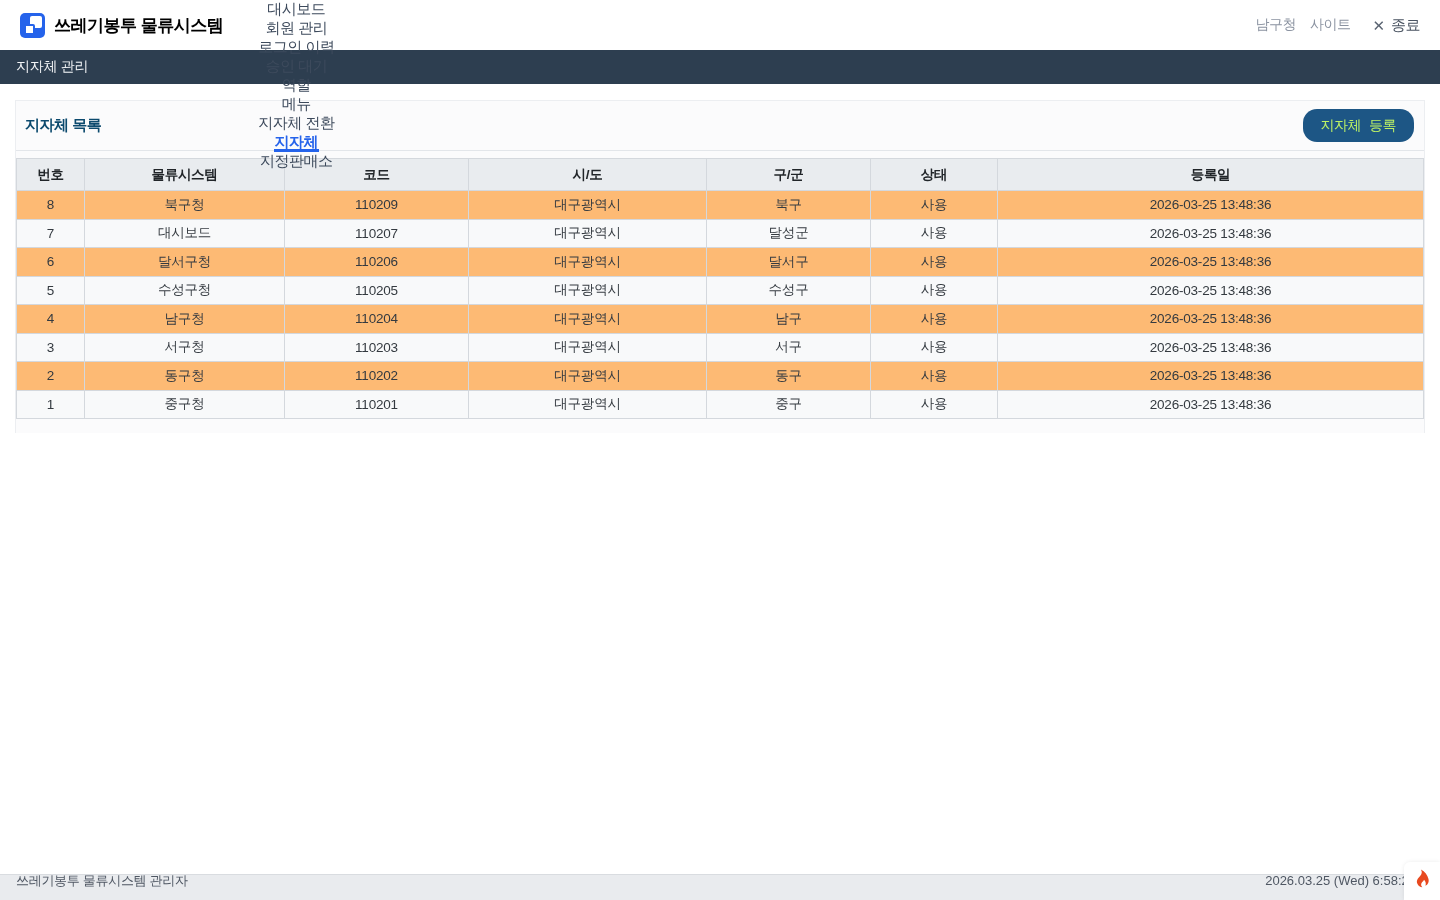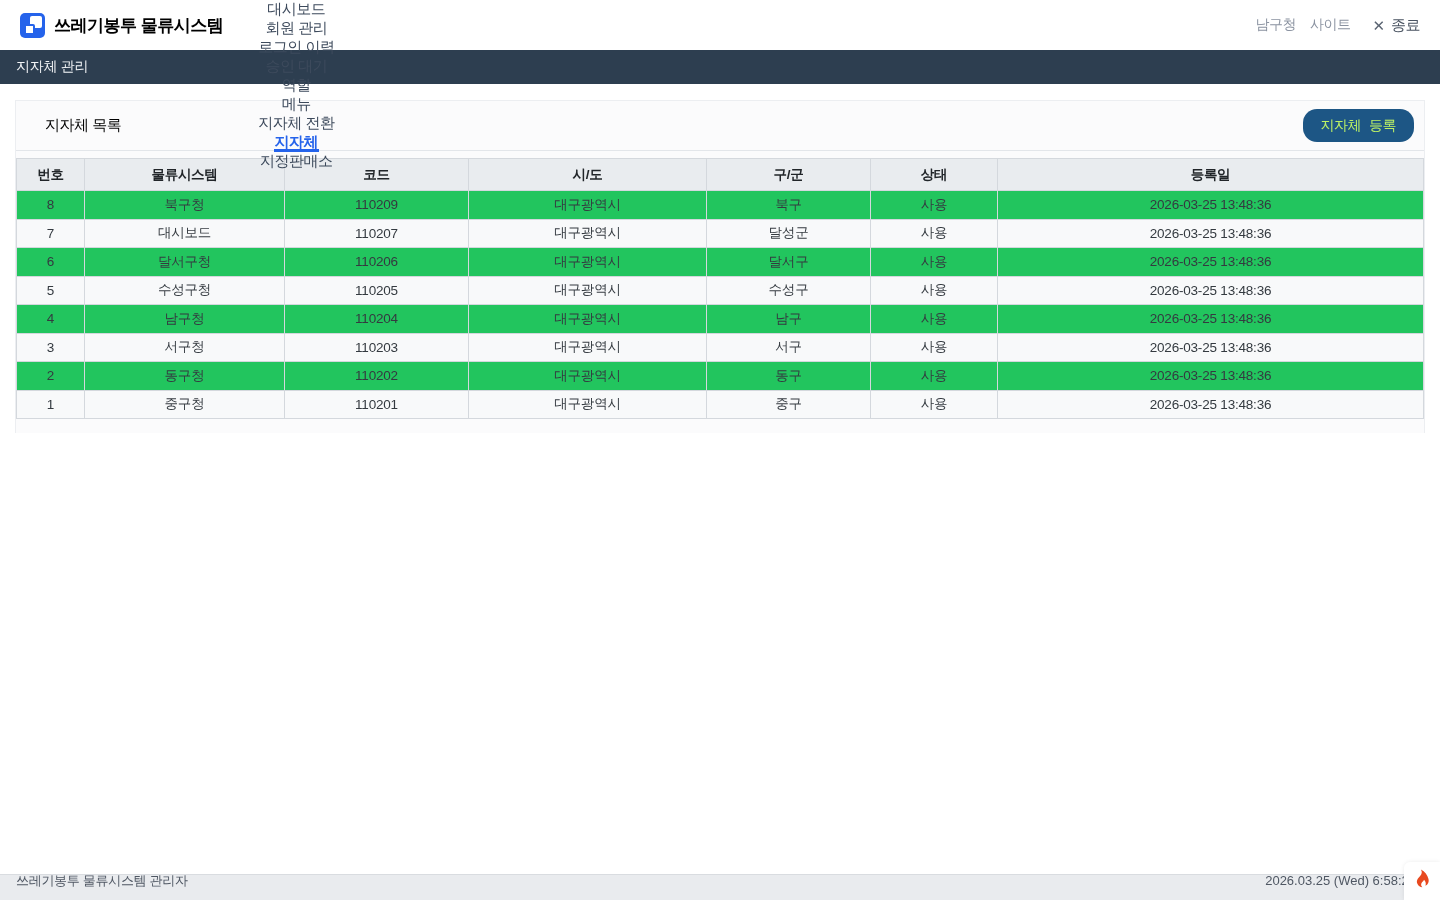--- a/index.html
+++ b/index.html
@@ -27,26 +27,26 @@
   .exit .exit-label { font-size:15px; color:#4a5462; letter-spacing:-0.5px; }
 
   
   .subbar { height:34px; background:#2d3e50; display:flex; align-items:center; padding:0 16px; }
   .subbar-title { color:#f2f4f6; font-size:14px; letter-spacing:-0.3px; }
 
   
   .card { margin:16px 15px 0 15px; background:#fbfbfc; border:1px solid #eceef1; border-bottom:none; }
   .card-head { height:50px; display:flex; align-items:center; justify-content:space-between; padding:0 10px 0 9px;
     border-bottom:1px solid #e3e6ea; }
-  .card-title { font-size:15px; font-weight:normal; color:#000000; letter-spacing:-0.5px;margin-left:20px; }
+  .card-title { font-size:15px; font-weight:bold; color:#0c4a6e; letter-spacing:-0.5px; }
   .btn-primary { height:33px; padding:0 18px; background:#1d5685; color:#bef264; border:none; border-radius:14px;
     font-size:14px; letter-spacing:-0.5px; cursor:pointer; font-family:Liberation Mono, monospace; }
 
   .table-wrap { padding:7px 0 14px 0; }
-  table { width:100%; border-collapse:collapse; background:#22c55e; }
+  table { width:100%; border-collapse:collapse; background:#fdba74; }
   table, th, td { border:1px solid #d4d8dd; }
   table { border-color:#c3c8ce; }
   th { height:32px; background:#e9ecef; font-size:13.5px; font-weight:bold; color:#212529; text-align:center; letter-spacing:-0.3px; }
   td { height:28.5px; font-size:13.5px; color:#343a40; padding:0 10px; letter-spacing:-0.2px; }
   tr.stripe td { background:#f8f9fa; }
   td.c { text-align:center; }
   td.l { text-align:center; }
 
   
   .footer { position:fixed; left:0; right:0; bottom:0; height:26px; background:#e9ebee; border-top:1px solid #d9dce0;

